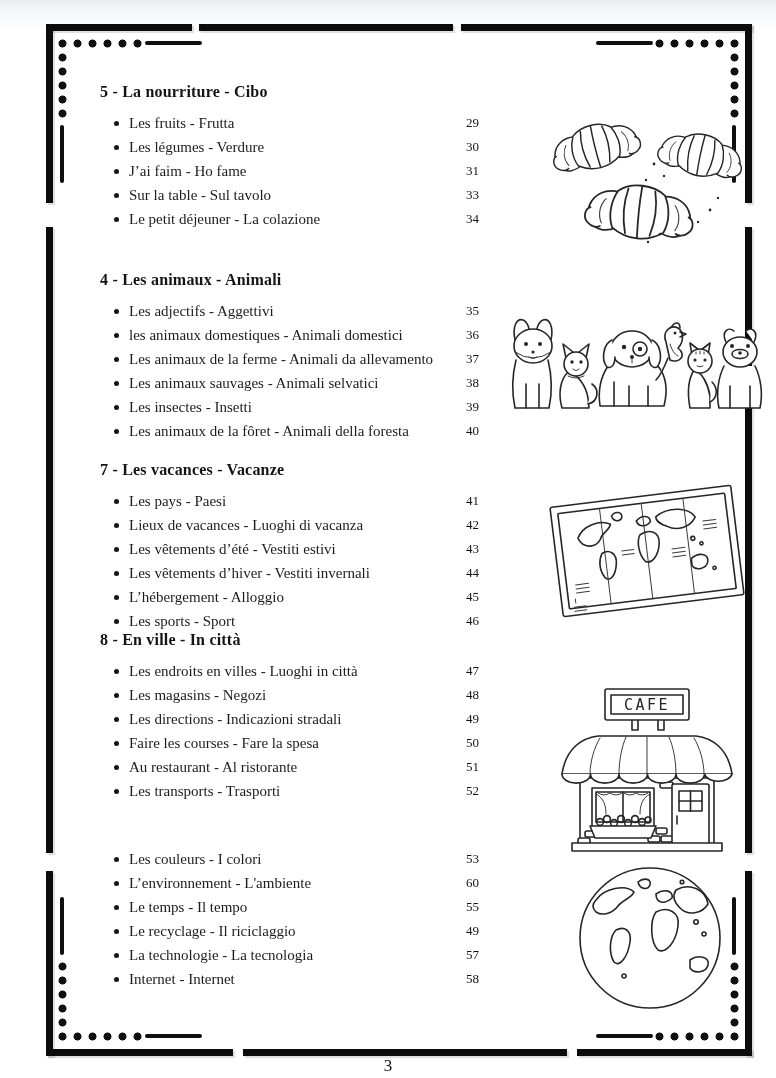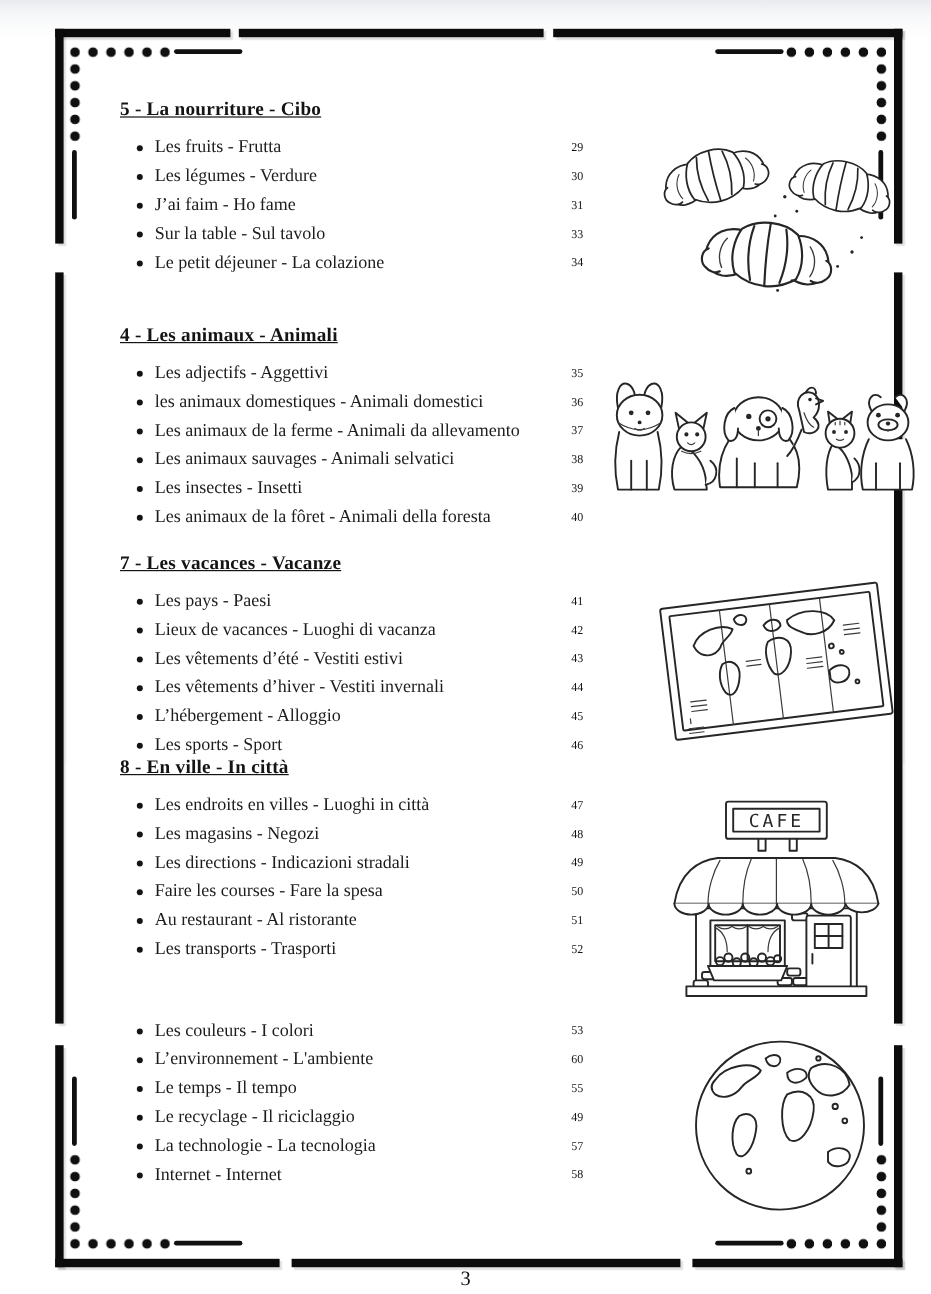--- a/index.html
+++ b/index.html
@@ -25,41 +25,41 @@
     background-size:15px 9px; background-repeat:repeat-x; }
   .dots-v { position:absolute; width:9px; height:65px;
     background-image:radial-gradient(circle at 4.5px 4.5px, #101010 3.7px, rgba(0,0,0,0) 4.3px);
     background-size:9px 14px; background-repeat:repeat-y; }
   .oline-h { position:absolute; width:57px; height:4px; background:#101010; border-radius:2px; }
   .oline-v { position:absolute; width:4px; height:58px; background:#101010; border-radius:2px; }
   
   .section { position:absolute; left:100px; width:396px; }
   .section h2 {
     font-size:16px; font-weight:700; letter-spacing:0.2px;
-    line-height:21px; color:#141414;text-decoration:underline;
+    line-height:21px; color:#141414;
   }
   .section ul { list-style:none; margin-top:9px; }
   .section li {
     display:flex; align-items:center; height:24px;
     font-size:15px; color:#1c1c1c; white-space:nowrap;
   }
   .section li .bullet-dot {
     width:5px; height:5px; border-radius:50%; background:#141414;
     margin-left:14px; margin-right:10px; flex:0 0 auto;
   }
   .section li .lbl { flex:1 1 auto; overflow:hidden; }
-  .section li .pg { flex:0 0 30px; text-align:center; font-size:10px; color:#141414; }
+  .section li .pg { flex:0 0 30px; text-align:left; font-size:13px; color:#141414; }
   .s5 { top:81px; }  .s6 { top:269px; }  .s7 { top:459px; }  .s8 { top:629px; }  .s9 { top:838px; }
   
   .illus { position:absolute; }
   .illus svg { display:block; width:100%; height:100%; }
   .il-croissants { left:548px; top:106px;  width:212px; height:150px; }
   .il-pets       { left:502px; top:315px;  width:262px; height:100px; }
   .il-map        { left:542px; top:476px;  width:210px; height:150px; }
-  .il-cafe       { left:548px; top:665px;  width:198px; height:168px; }
+  .il-cafe       { left:548px; top:686px;  width:198px; height:168px; }
   .il-globe      { left:552px; top:864px;  width:196px; height:148px; }
   
   .pageno {
     position:absolute; left:0; top:1056px; width:776px;
     text-align:center; font-size:17px; color:#141414;
   }
   svg .ln { fill:none; stroke:#262626; stroke-width:1.6; stroke-linecap:round; stroke-linejoin:round; }
   svg .fw { fill:#ffffff; stroke:#262626; stroke-width:1.6; stroke-linecap:round; stroke-linejoin:round; }
   svg .thin { fill:none; stroke:#3a3a3a; stroke-width:1; stroke-linecap:round; }
   svg .dot { fill:#262626; stroke:none; }

